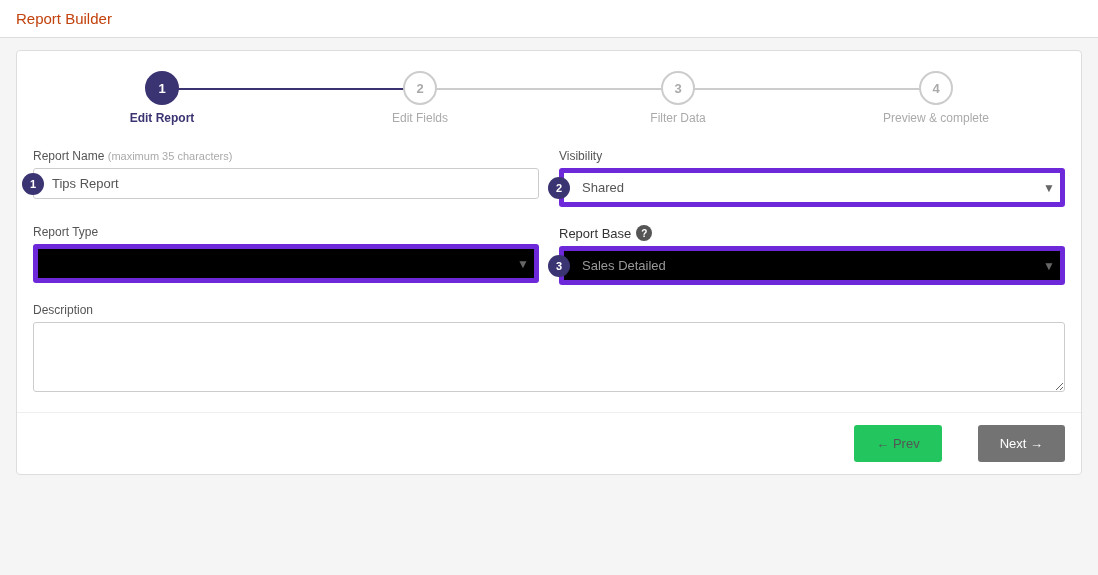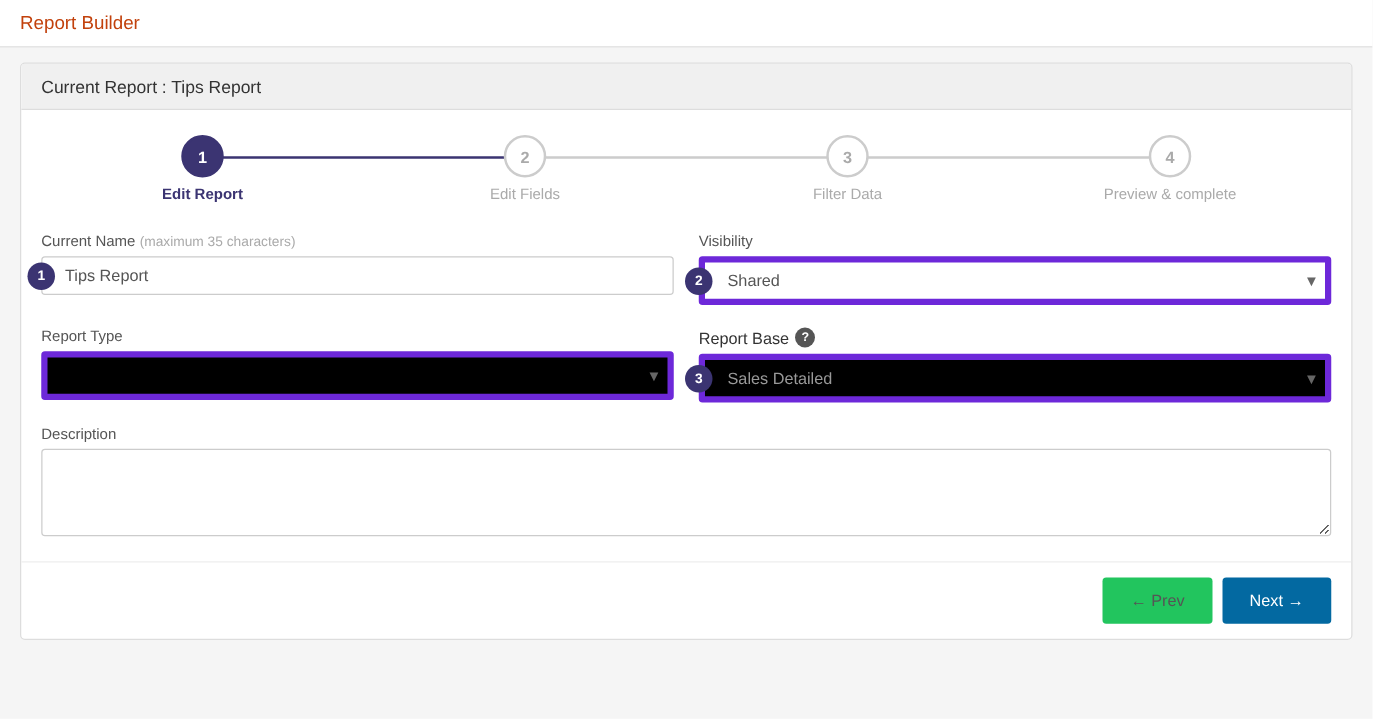--- a/index.html
+++ b/index.html
@@ -225,44 +225,42 @@
     .btn-prev {
       background: #22c55e;
       color: #555;
       border: none;
       padding: 10px 22px;
       border-radius: 3px;
       font-size: 13px;
       cursor: pointer;
     }
     .btn-next {
-      background: #0369a1;
+      background: #737373;
       color: #fff;
       border: none;
       padding: 11px 22px;
       border-radius: 3px;
       font-size: 13px;
       cursor: pointer;
       display: flex;
       align-items: center;
       gap: 5px;
+      margin-left: 28px;
     }
   </style>
 </head>
 <body>
 
 <div class="page-header">
   <span>Report Builder</span>
 </div>
 
 <div class="main-container">
   <div class="card">
-    <div class="card-header">
-      <span>Current Report : Tips Report</span>
-    </div>
     <div class="card-body">
 
       <div class="stepper">
 
         <div class="step-item">
           <div class="step-circle active">
             <span>1</span>
           </div>
           <div class="step-line active-line"></div>
           <div class="step-label active">Edit Report</div>
@@ -288,21 +286,21 @@
           <div class="step-circle inactive">
             <span>4</span>
           </div>
           <div class="step-label inactive">Preview &amp; complete</div>
         </div>
       </div>
 
       <div class="form-row">
         <div class="form-group">
           <div class="form-label">
-            <span>Current Name</span>
+            <span>Report Name</span>
             <span class="max-chars">(maximum 35 characters)</span>
           </div>
           <div class="input-with-badge">
             <div class="step-badge">1</div>
             <input type="text" class="form-input" value="Tips Report" style="">
           </div>
         </div>
         <div class="form-group">
           <div class="form-label">Visibility</div>
           <div class="input-with-badge">

